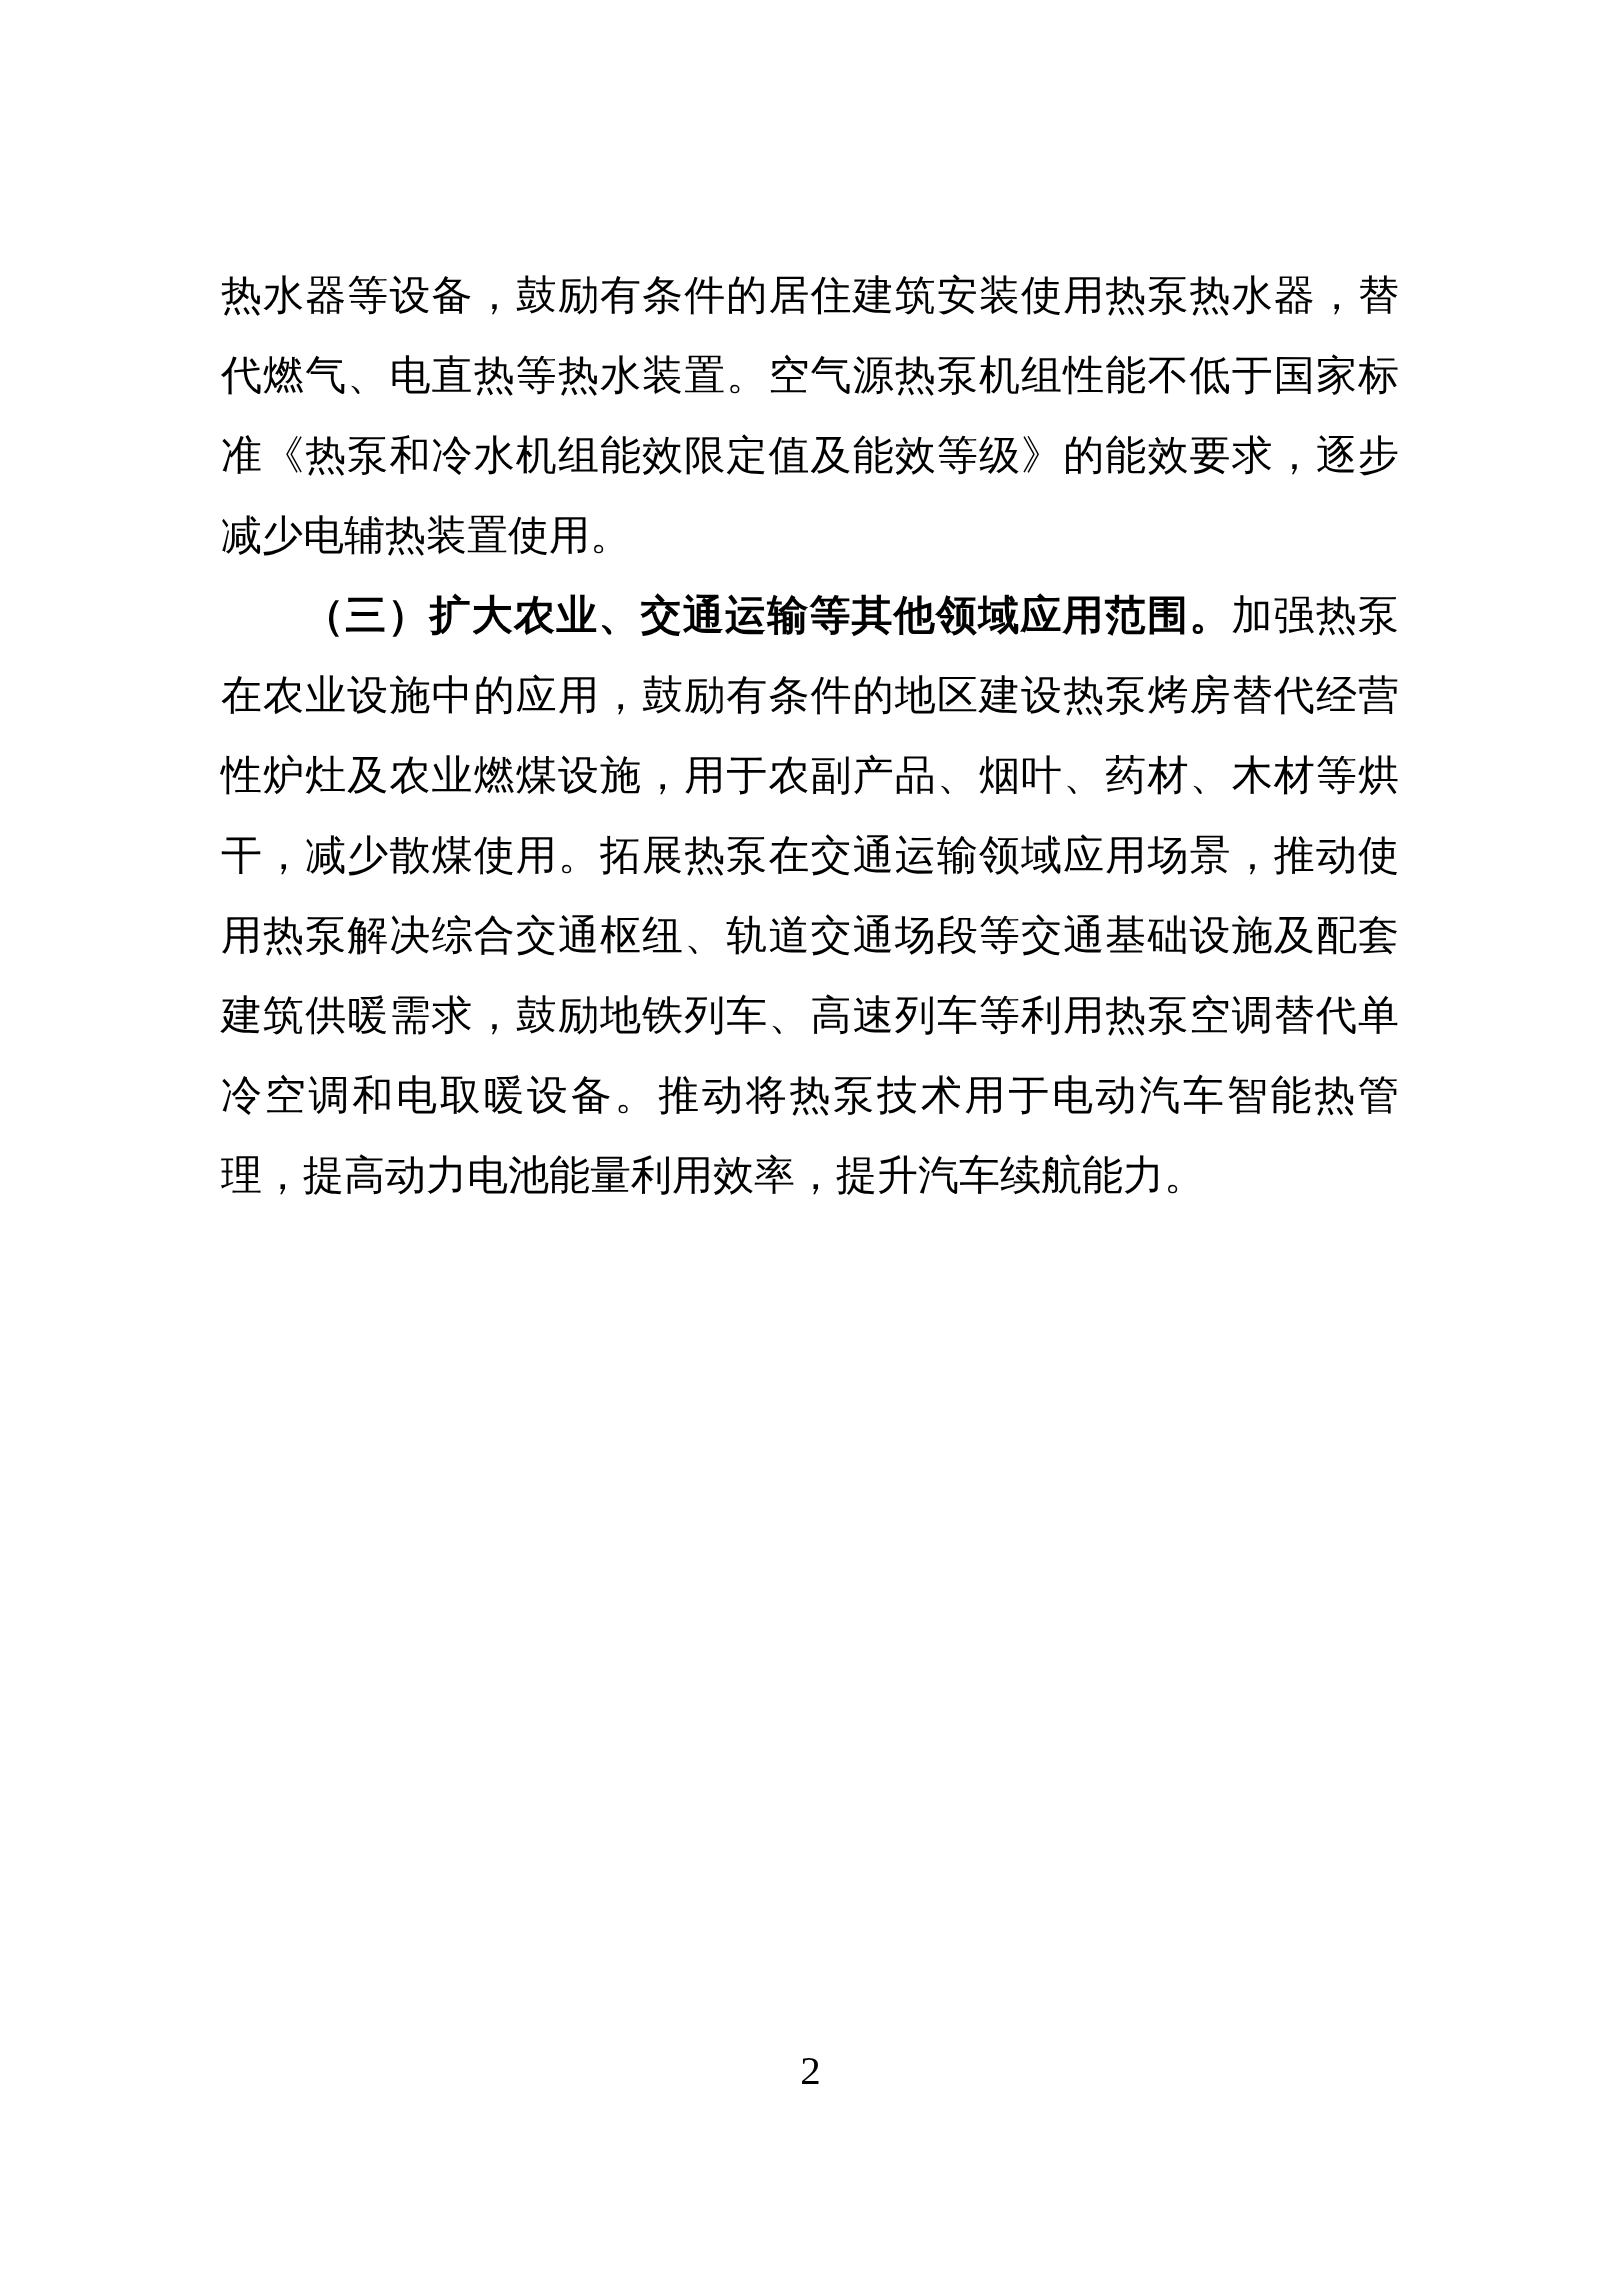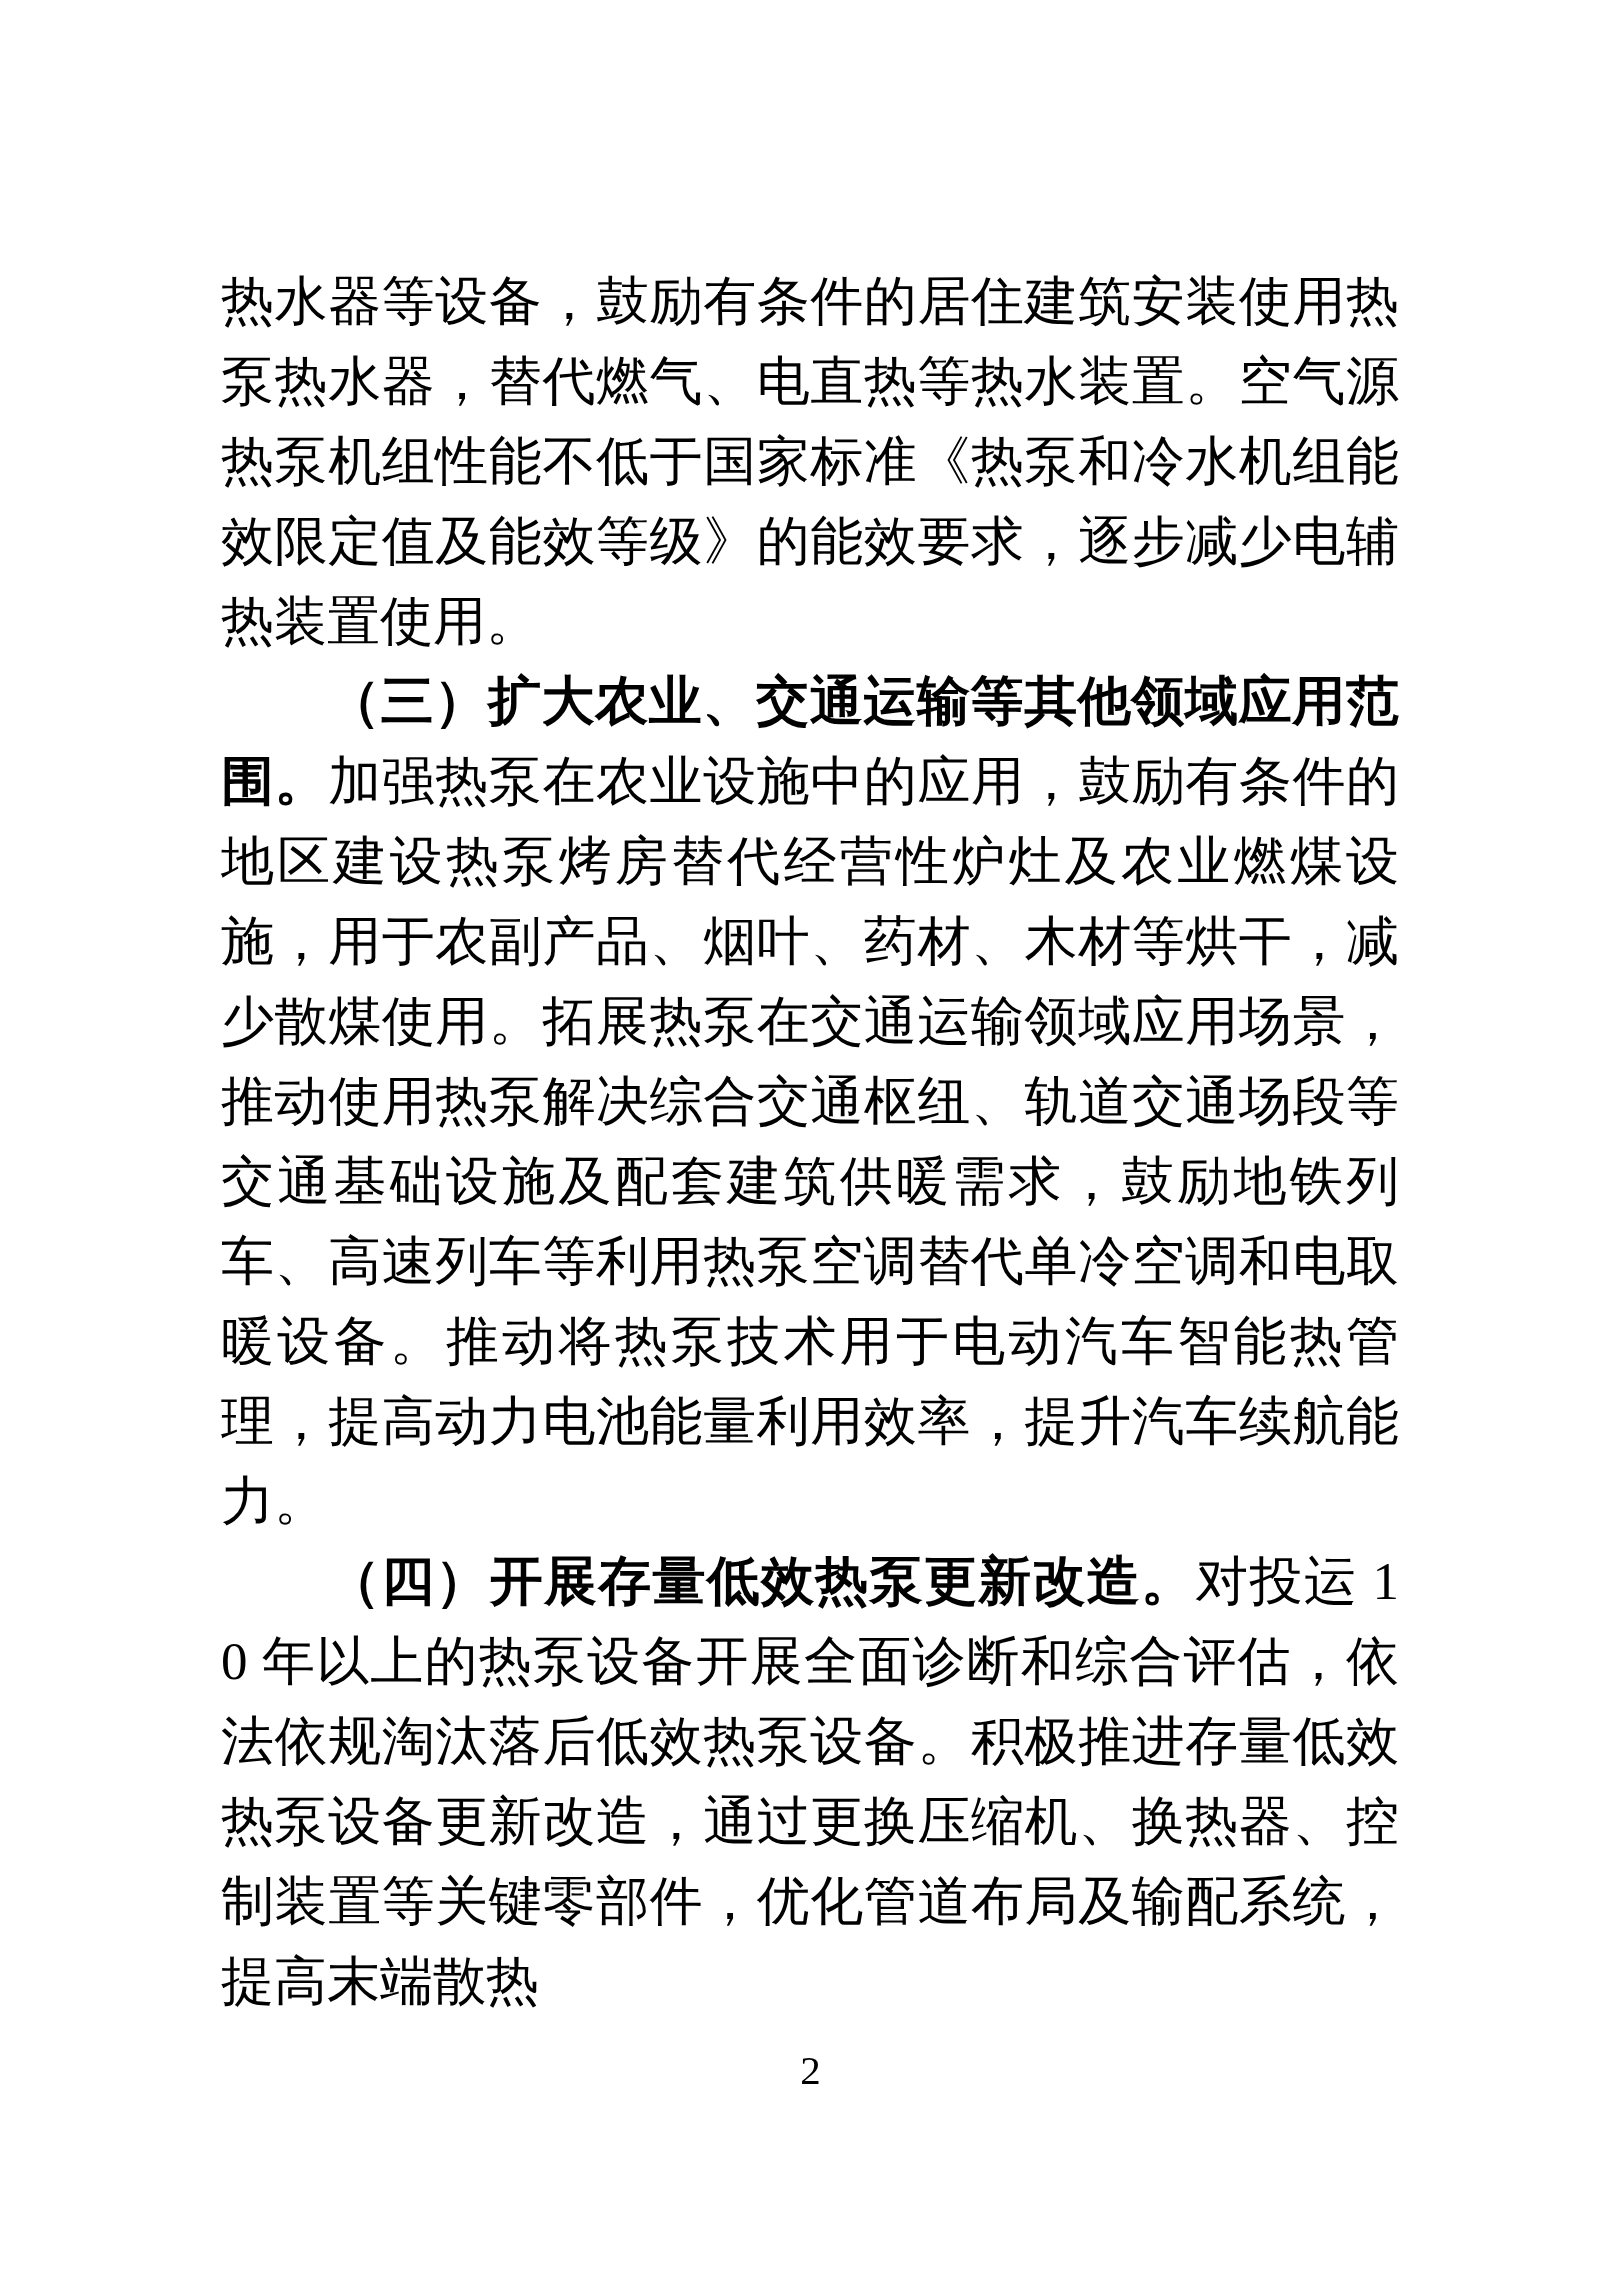--- a/index.html
+++ b/index.html
@@ -13,23 +13,23 @@
     height: 2293px;
     margin: 0 auto;
     background: #ffffff;
     font-family: "Liberation Serif", "DejaVu Serif", serif;
     color: #000000;
     overflow: hidden;
   }
   .text-block {
     position: absolute;
     left: 221px;
-    top: 261px;
+    top: 255px;
     width: 1178px;
-    font-size: 53px;
+    font-size: 41px;
     line-height: 80px;
     text-align: justify;
     letter-spacing: 0;
   }
   .text-block p {
     margin: 0;
     padding: 0;
     word-break: break-all;
     overflow-wrap: anywhere;
   }
@@ -54,20 +54,19 @@
 
 <div class="page">
 
   <div class="text-block">
 
     <p><span>热水器等设备，鼓励有条件的居住建筑安装使用热泵热水器，替代燃气、电直热等热水装置。空气源热泵机组性能不低于国家标准《热泵和冷水机组能效限定值及能效等级》的能效要求，逐步减少电辅热装置使用。</span></p>
 
 
     <p class="indent"><span class="lead">（三）扩大农业、交通运输等其他领域应用范围。</span><span>加强热泵在农业设施中的应用，鼓励有条件的地区建设热泵烤房替代经营性炉灶及农业燃煤设施，用于农副产品、烟叶、药材、木材等烘干，减少散煤使用。拓展热泵在交通运输领域应用场景，推动使用热泵解决综合交通枢纽、轨道交通场段等交通基础设施及配套建筑供暖需求，鼓励地铁列车、高速列车等利用热泵空调替代单冷空调和电取暖设备。推动将热泵技术用于电动汽车智能热管理，提高动力电池能量利用效率，提升汽车续航能力。</span></p>
 
-    <p class="indent"><span class="lead">（四）开展存量低效热泵更新改造。</span><span>对投运 10 年以上的热泵设备开展全面诊断和综合评估，依法依规淘汰落后低效热泵设备。积极推进存量低效热泵设备更新改造，通过更换压缩机、换热器、控制装置等关键零部件，优化管道布局及输配系统，提高末端散热</span></p>
 
   </div>
 
   <div class="page-number">2</div>
 
 </div>
 
 
 </body></html>

